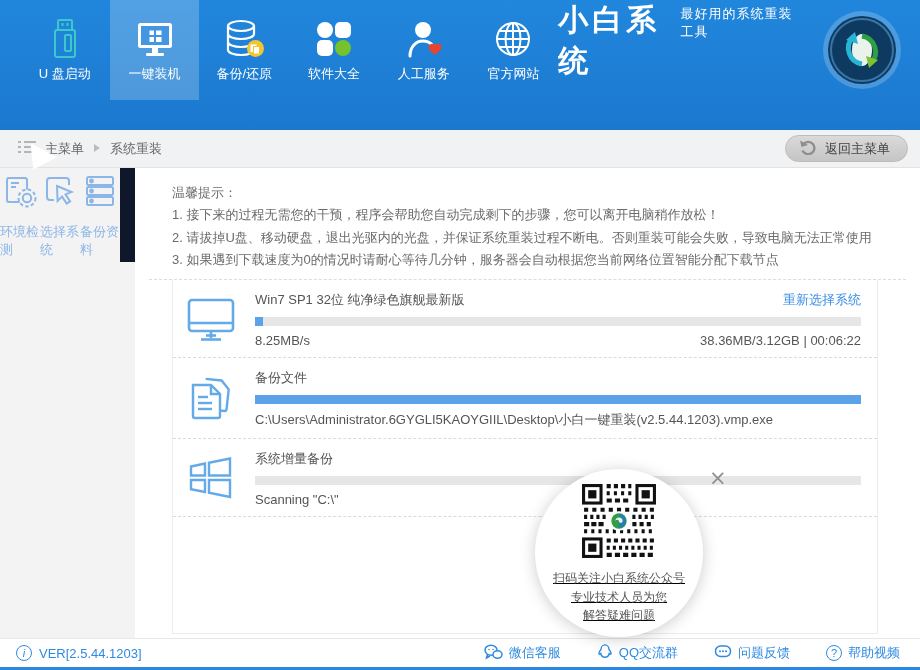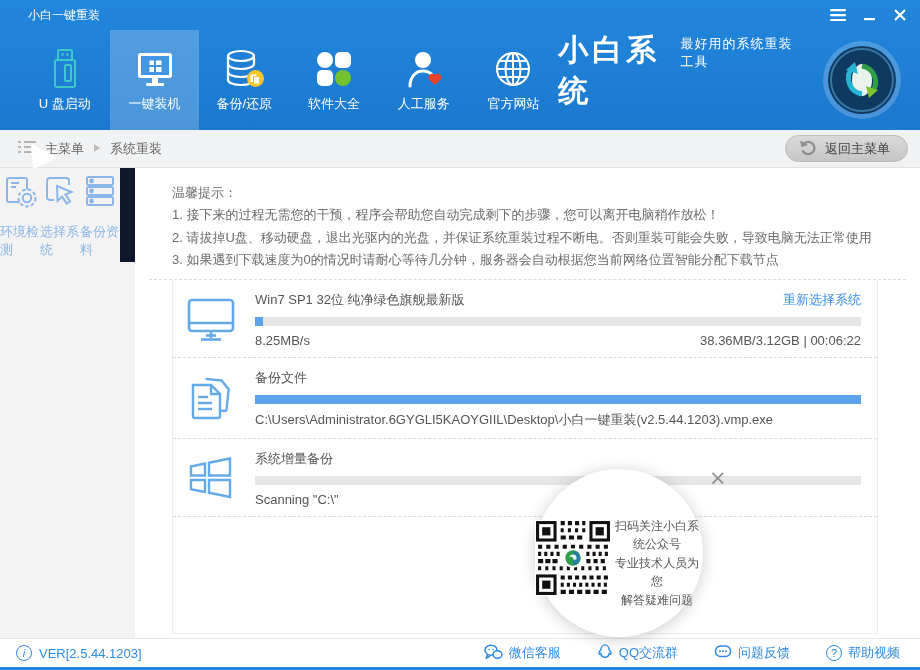--- a/index.html
+++ b/index.html
@@ -42,62 +42,40 @@
   .task-icon { width:56px; min-width:56px; display:flex; align-items:center; justify-content:center; margin-right:16px; }
   .task-body { flex:1; display:flex; flex-direction:column; justify-content:center; }
   .task-top { display:flex; justify-content:space-between; font-size:13px; color:#555; }
   .task-action { color:#3a8ee6; cursor:pointer; }
   .progress-track { height:9px; background:#e6e6e6; margin:8px 0 7px; }
   .progress-fill { height:100%; background:#5ba2e8; width:0; }
   .task-bottom { display:flex; justify-content:space-between; font-size:13px; color:#555; }
   .panel-filler { height:116px; }
 
   
-  .qr-bubble { position:absolute; left:535px; top:469px; width:168px; height:168px; border-radius:50%; background:#fff; box-shadow:0 2px 16px rgba(0,0,0,0.2); z-index:5; display:flex; flex-direction:row; align-items:center; padding-top:14px; }
+  .qr-bubble { position:absolute; left:535px; top:469px; width:168px; height:168px; border-radius:50%; background:#fff; box-shadow:0 2px 16px rgba(0,0,0,0.2); z-index:5; display:flex; flex-direction:column; align-items:center; padding-top:14px;text-decoration:underline; }
   .qr-tail { position:absolute; left:20px; top:148px; width:0; height:0; border:15px solid transparent; border-top:22px solid #fff; transform:rotate(28deg); z-index:4; }
   .qr-text { font-size:12px; color:#555; text-align:center; line-height:1.55; margin-top:6px; }
   .qr-close { position:absolute; left:709px; top:468px; z-index:6; color:#8f8f8f; font-size:21px; line-height:1; cursor:pointer; font-family:"DejaVu Sans",sans-serif; }
 
   
   .statusbar { height:32px; border-top:1px solid #e7e7e7; display:flex; align-items:center; padding:0 20px 3px 16px; font-size:13px; color:#2e8ae0; position:relative; }
   .version { display:flex; align-items:center; gap:7px; cursor:pointer; }
   .info-badge { width:16px; height:16px; border:1px solid #2e8ae0; border-radius:50%; display:flex; align-items:center; justify-content:center; font-size:11px; font-style:italic; }
   .links { margin-left:auto; display:flex; gap:36px; }
   .link { display:flex; align-items:center; gap:6px; cursor:pointer; }
   .q-badge { width:16px; height:16px; border:1px solid #2e8ae0; border-radius:50%; display:flex; align-items:center; justify-content:center; font-size:11px; }
   .blue-strip { position:absolute; left:0; bottom:0; width:100%; height:3px; background:#2b87dc; }
 </style>
 </head>
 <body>
 
 <div class="window">
 
   <div class="header">
-    <div class="titlebar">
-      <span class="titlebar-title">小白一键重装</span>
-      <div class="win-controls">
-        <span class="win-btn">
-          <svg width="16" height="12" viewBox="0 0 16 12">
-              <rect y="0" width="16" height="2.2" rx="1" fill="#fff"></rect>
-              <rect y="5" width="16" height="2.2" rx="1" fill="#fff"></rect>
-              <rect y="10" width="16" height="2.2" rx="1" fill="#fff"></rect>
-            </svg>
-        </span>
-        <span class="win-btn">
-          <svg width="12" height="12" viewBox="0 0 12 12">
-              <rect y="9" width="11" height="2.2" fill="#fff"></rect>
-            </svg>
-        </span>
-        <span class="win-btn">
-          <svg width="12" height="12" viewBox="0 0 12 12">
-              <path d="M1 1 L11 11 M11 1 L1 11" stroke="#fff" stroke-width="2.2"></path>
-            </svg>
-        </span>
-      </div>
-    </div>
 
     <div class="nav">
       <div class="nav-item">
         <span>
           <svg width="44" height="44" viewBox="0 0 44 44" fill="none" stroke="#3dc8ca" stroke-width="2">
             <rect x="15" y="3" width="14" height="10" rx="1"></rect>
             <line x1="19.5" y1="6" x2="19.5" y2="9"></line>
               <line x1="24.5" y1="6" x2="24.5" y2="9"></line>
             <rect x="12" y="13" width="20" height="27" rx="2"></rect>
             <rect x="22" y="18" width="6" height="16" rx="1"></rect>

